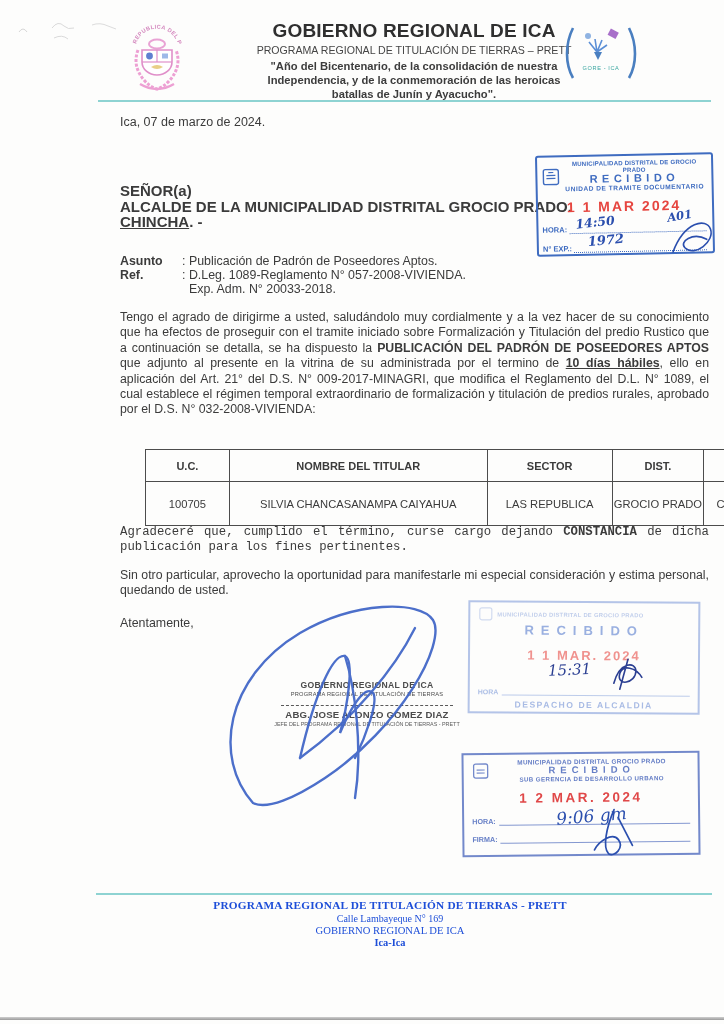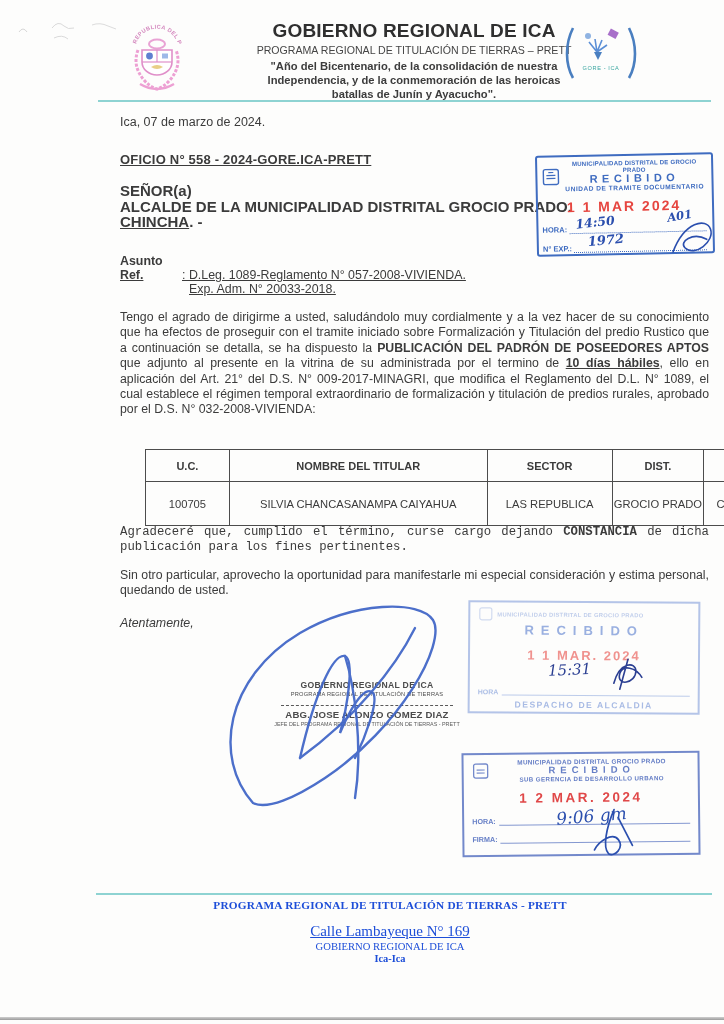--- a/index.html
+++ b/index.html
@@ -15,21 +15,21 @@
   .teal-line{height:2px;background:#8ed3d2;}
 
   
   .dateline{left:120px;top:115px;font-size:12.5px;}
   .oficio{left:120px;top:152px;font-size:13px;font-weight:bold;text-decoration:underline;letter-spacing:.2px;}
   .addr{left:120px;top:183px;font-size:15px;font-weight:bold;line-height:15.5px;}
   .u{text-decoration:underline;}
   .kvrow{left:120px;font-size:12.4px;display:flex;}
   .kvlabel{font-weight:bold;width:62px;flex:0 0 62px;}
   .para{left:120px;width:589px;font-size:12.3px;line-height:15.4px;text-align:justify;}
-  .closing{left:120px;top:616px;font-size:12.4px;font-style:italic;}
+  .closing{left:120px;top:616px;font-size:12.4px;}
 
   
   .doc-table{left:145px;top:449px;width:636px;border-collapse:collapse;padding-left:32px;}
   .doc-table th,.doc-table td{border:1.6px solid #4c4c4c;text-align:center;vertical-align:middle;}
   .doc-table th{font-size:11px;font-weight:bold;height:29px;}
   .doc-table td{font-size:11.2px;height:41px;}
 
   
   .sig-block{left:262px;top:680px;width:210px;text-align:center;color:#4b4b4b;}
   .sig-org{font-size:8.6px;font-weight:bold;letter-spacing:.3px;}
@@ -77,21 +77,21 @@
   .s3-unit{font-size:6.2px;font-weight:bold;letter-spacing:.4px;}
   .s3-date{color:#e04848;font-weight:bold;font-size:13.5px;letter-spacing:2.5px;text-align:center;margin-top:8px;}
   .s3-time{position:absolute;left:92px;top:52px;font-size:17px;transform:rotate(-4deg);}
   .s3-row{display:flex;align-items:flex-end;font-size:7.2px;font-weight:bold;margin-top:9px;}
   .s3-line{flex:1;border-bottom:1.3px solid rgba(80,108,190,.7);height:10px;margin-left:3px;}
 
   
   .footer{left:120px;top:899px;width:540px;text-align:center;
           font-family:"Liberation Serif", serif;color:#1d4ed8;}
   .f1{font-size:11.3px;font-weight:bold;letter-spacing:.2px;}
-  .f2{font-size:15px;margin-top:12px;text-decoration:underline;}
+  .f2{font-size:10px;margin-top:2px;}
   .f3{font-size:10.6px;margin-top:1px;}
   .f4{font-size:10.4px;font-weight:bold;margin-top:1px;}
   .page-edge{left:0;top:1017px;width:724px;height:3px;background:linear-gradient(#cfcfcf,#9a9a9a);}
 </style>
 </head>
 <body>
 
 <div class="page">
 
   <svg class="abs" style="left:14px;top:10px;" width="110" height="40">
@@ -135,33 +135,33 @@
     <path d="M36,30 l-8,-10 M36,30 l-2,-13 M36,30 l5,-12 M36,30 l10,-7" stroke="#5b8fd6" stroke-width="1.6" fill="none"></path>
     <circle cx="27" cy="14" r="3" fill="#8fb3e2"></circle>
     <path d="M33,30 l4,8 l4,-8 z" fill="#4a7fc0"></path>
     <text x="40" y="48" font-size="5.6" fill="#3aa6a0" text-anchor="middle" letter-spacing=".6" font-family="Liberation Sans, sans-serif">GORE - ICA</text>
   </svg>
 
   <div class="abs teal-line" style="left:98px;top:100px;width:613px;"></div>
 
   <div class="abs dateline">Ica, 07 de marzo de 2024.</div>
 
-  <div class="abs oficio">OFICIO N° 558 - 2024-GORE.ICA-PRETT</div>
 
   <div class="abs addr">
     <div>SEÑOR(a)</div>
     <div>ALCALDE DE LA MUNICIPALIDAD DISTRITAL GROCIO PRADO.</div>
     <div><span class="u">CHINCHA</span><span>. -</span></div>
   </div>
 
   <div class="abs kvrow" style="top:254px;">
     <span class="kvlabel">Asunto</span>
-  </div>
-
-  <div class="abs kvrow" style="top:268px;text-decoration:underline;">
+    <span>: Publicación de Padrón de Poseedores Aptos.</span>
+  </div>
+
+  <div class="abs kvrow" style="top:268px;">
     <span class="kvlabel">Ref.</span>
     <span>
       <div>: D.Leg. 1089-Reglamento N° 057-2008-VIVIENDA.</div>
       <div style="padding-left:7px;">Exp. Adm. N° 20033-2018.</div>
     </span>
   </div>
 
   <div class="abs para" style="top:310px;"><span>Tengo el agrado de dirigirme a usted, saludándolo muy cordialmente y a la vez hacer de su conocimiento que ha efectos de proseguir con el tramite iniciado sobre Formalización y Titulación del predio Rustico que a continuación se detalla, se ha dispuesto la </span><b>PUBLICACIÓN DEL PADRÓN DE POSEEDORES APTOS</b><span> que adjunto al presente en la vitrina de su administrada por el termino de </span><b class="u">10 días hábiles</b><span>, ello en aplicación del Art. 21° del D.S. N° 009-2017-MINAGRI, que modifica el Reglamento del D.L. N° 1089, el cual establece el régimen temporal extraordinario de formalización y titulación de predios rurales, aprobado por el D.S. N° 032-2008-VIVIENDA:</span></div>
 
   <table class="abs doc-table">

